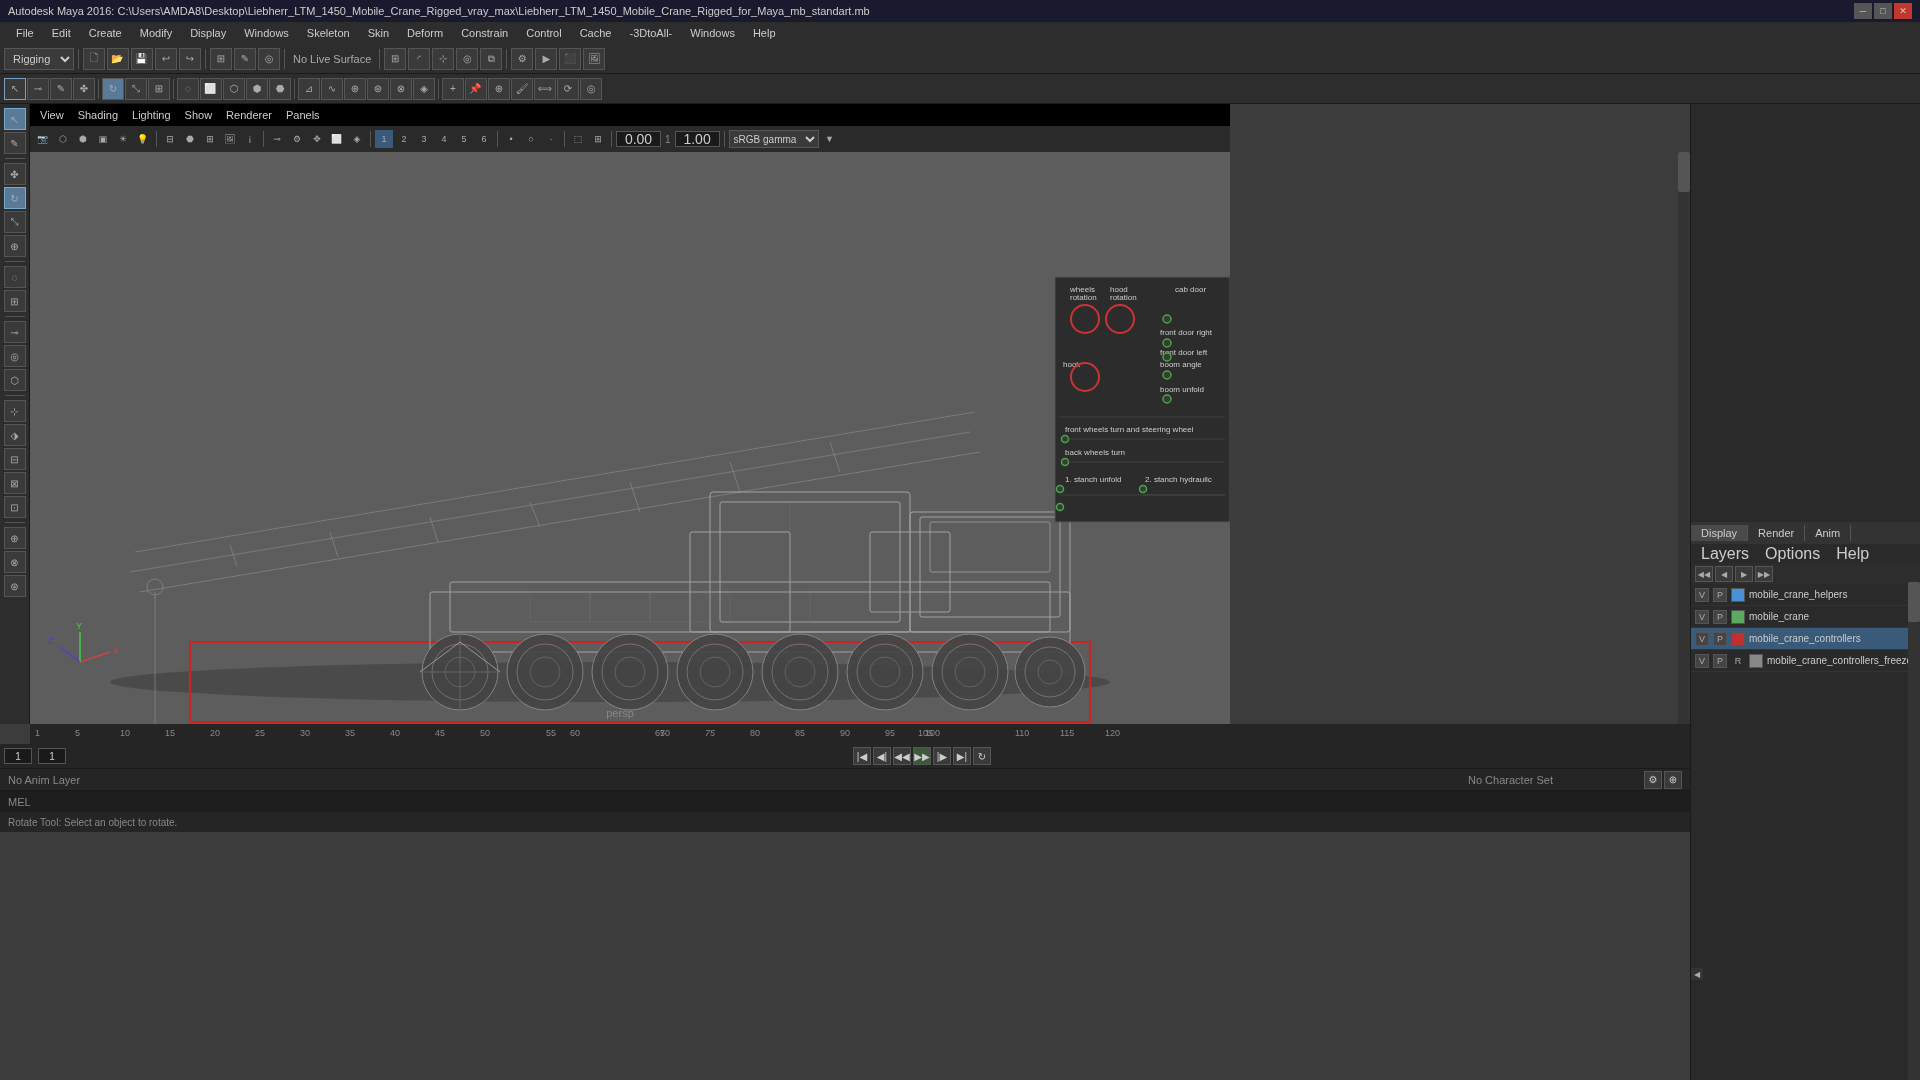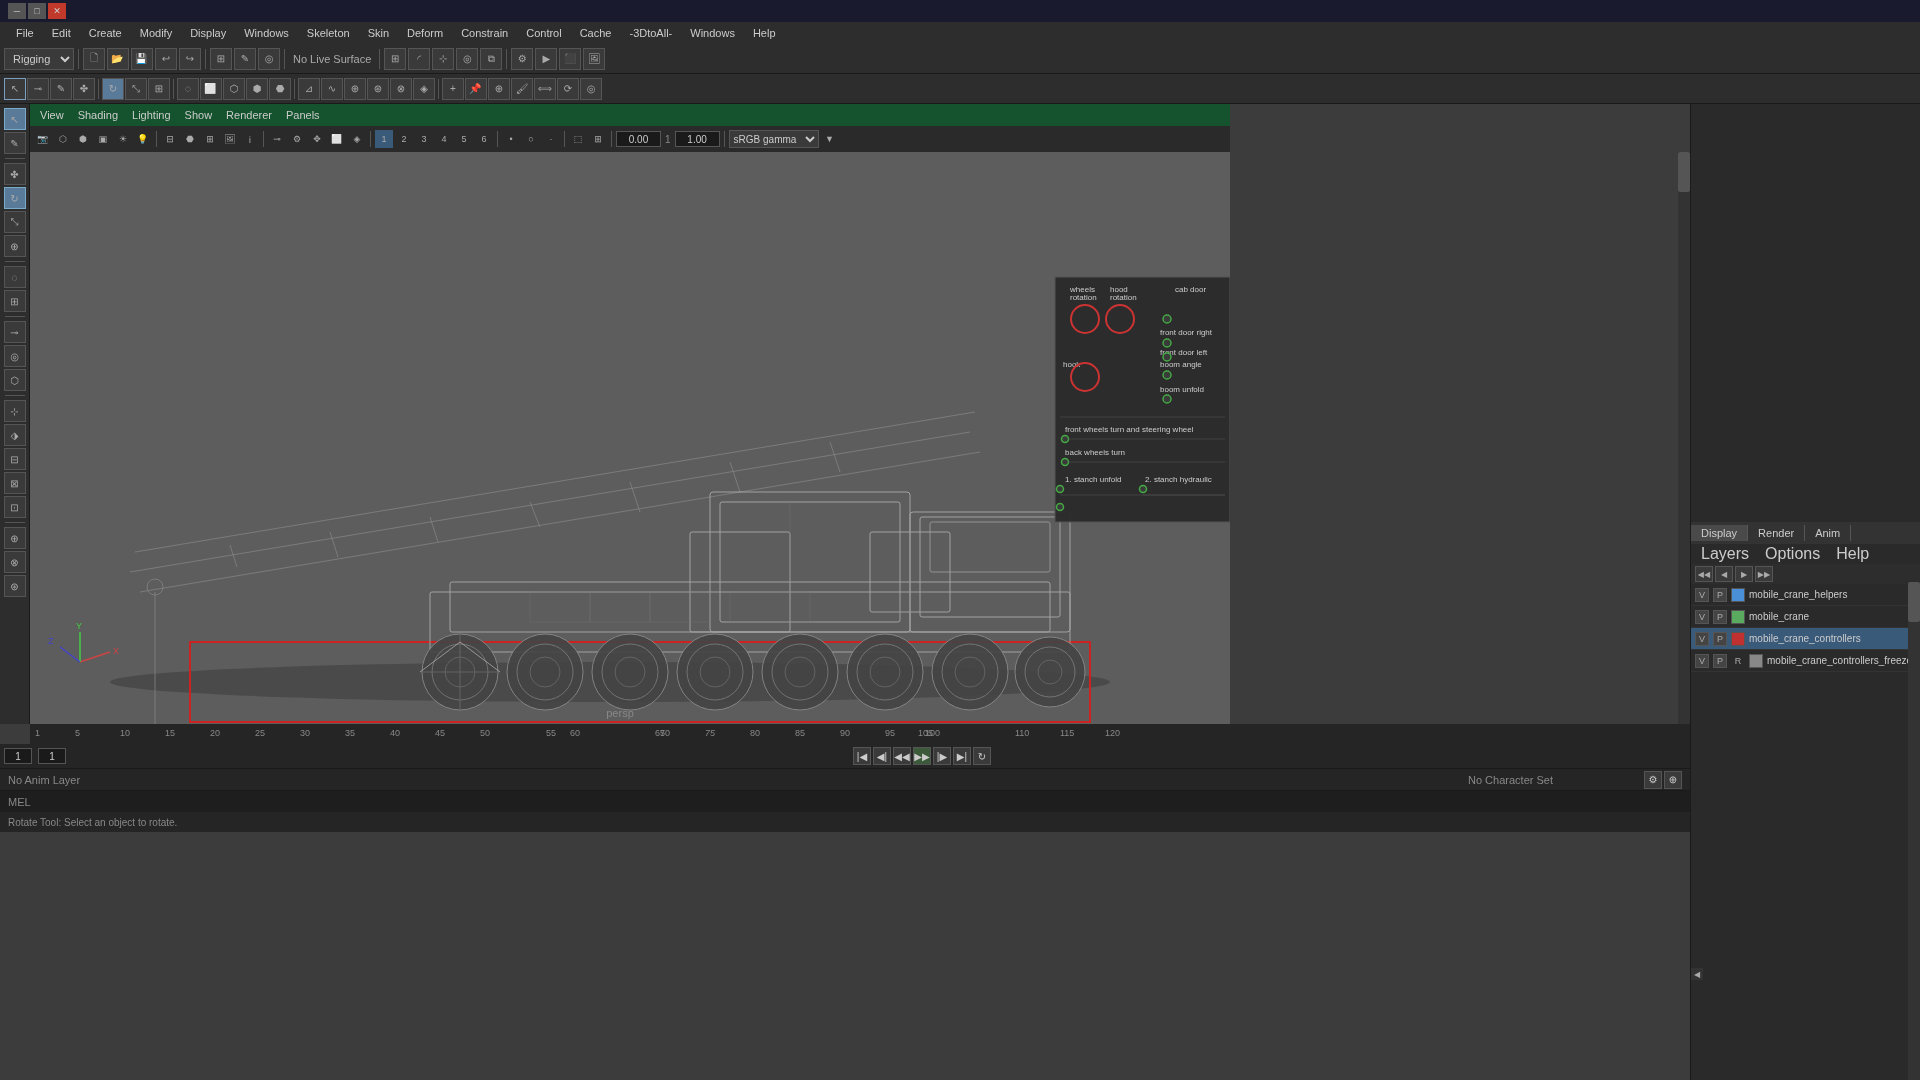--- a/index.html
+++ b/index.html
@@ -174,21 +174,21 @@
       margin: 2px 0;
     }
 
     
     #viewport-toolbar {
       position: absolute;
       top: 104px;
       left: 30px;
       width: 1200px;
       height: 22px;
-      background: #14532d;
+      background: #000000;
       display: flex;
       align-items: center;
       padding: 0 4px;
       gap: 2px;
       z-index: 95;
     }
     .vp-menu-item {
       padding: 2px 6px;
       font-size: 11px;
       color: #ccc;
@@ -219,21 +219,21 @@
       font-size: 9px;
       color: #aaa;
       background: transparent;
     }
     .vp-input {
       width: 45px;
       height: 16px;
       background: #1a1a1a;
       border: 1px solid #555;
       color: #ccc;
-      font-size: 10px;
+      font-size: 14px;
       text-align: center;
     }
     .vp-gamma-dropdown {
       background: #3a3a3a;
       border: 1px solid #555;
       color: #ccc;
       font-size: 10px;
       height: 18px;
       min-width: 90px;
     }
@@ -522,20 +522,21 @@
     }
     .lc-arrow {
       font-size: 8px;
       color: #aaa;
     }
   </style>
 </head>
 <body>
 
 <div id="title-bar">
+  <span class="title-text">Autodesk Maya 2016: C:\Users\AMDA8\Desktop\Liebherr_LTM_1450_Mobile_Crane_Rigged_vray_max\Liebherr_LTM_1450_Mobile_Crane_Rigged_for_Maya_mb_standart.mb</span>
   <div class="window-controls">
     <div class="win-btn">─</div>
     <div class="win-btn">□</div>
     <div class="win-btn close">✕</div>
   </div>
 </div>
 
 <div id="menu-bar">
   <span class="menu-item">File</span>
   <span class="menu-item">Edit</span>

